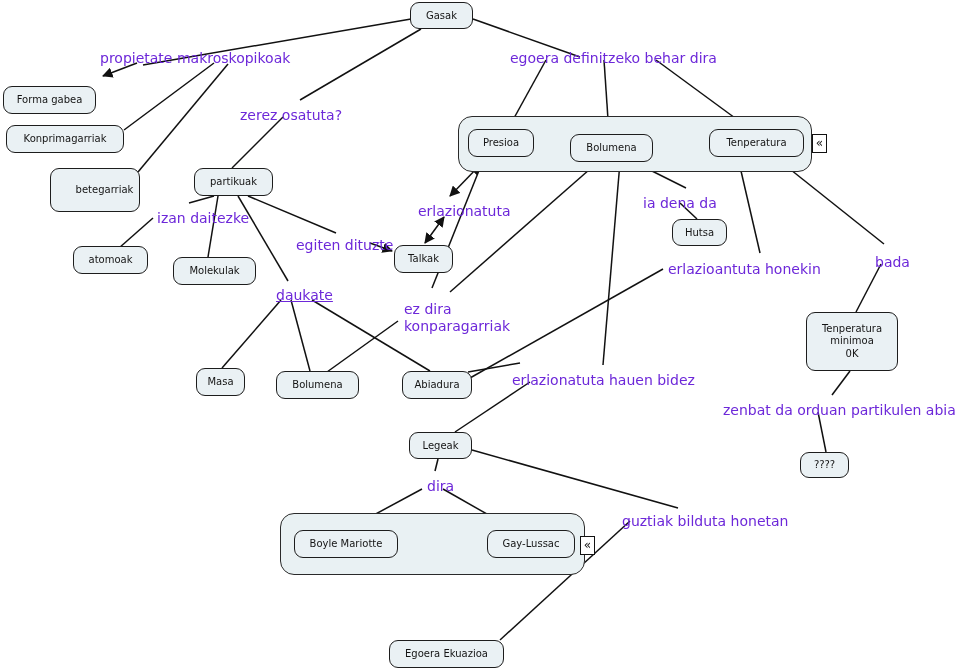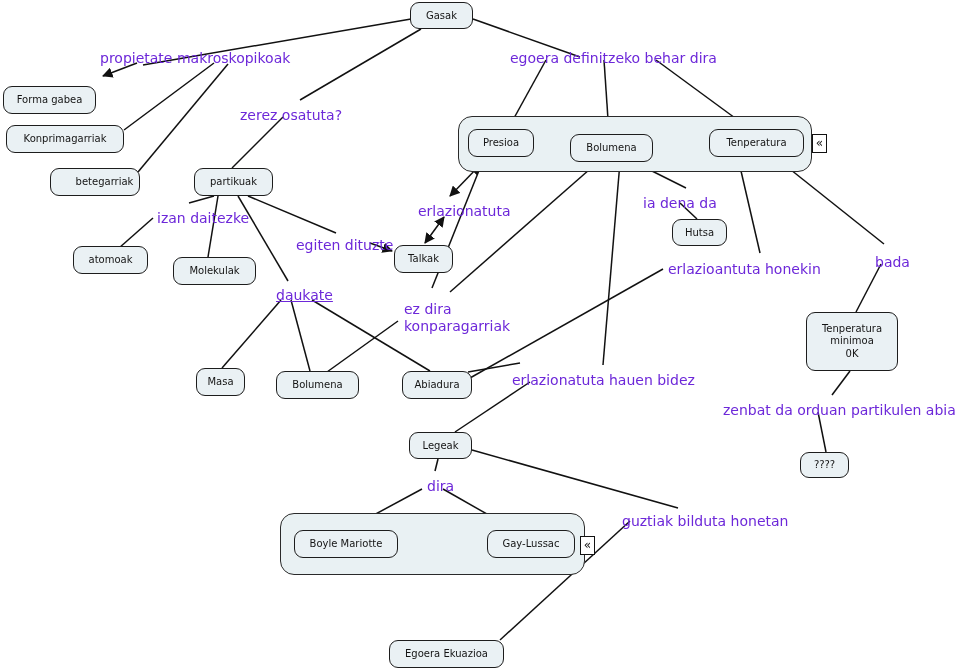--- a/index.html
+++ b/index.html
@@ -127,21 +127,21 @@
   <div id="node-layer">
       <div class="node" style="left: 410px; top: 2px; width: 63px; height: 27px;">
         <span>Gasak</span>
       </div>
       <div class="node" style="left: 3px; top: 86px; width: 93px; height: 28px;">
         <span>Forma gabea</span>
       </div>
       <div class="node" style="left: 6px; top: 125px; width: 118px; height: 28px;">
         <span>Konprimagarriak</span>
       </div>
-      <div class="node" style="left: 50px; top: 168px; width: 90px; height: 28px; padding-left: 28px;">
+      <div class="node" style="left: 50px; top: 168px; width: 90px; height: 44px; padding-left: 28px;">
         <span>betegarriak</span>
       </div>
       <div class="node" style="left: 194px; top: 168px; width: 79px; height: 28px;">
         <span>partikuak</span>
       </div>
       <div class="node" style="left: 73px; top: 246px; width: 75px; height: 28px;">
         <span>atomoak</span>
       </div>
       <div class="node" style="left: 173px; top: 257px; width: 83px; height: 28px;">
         <span>Molekulak</span>

